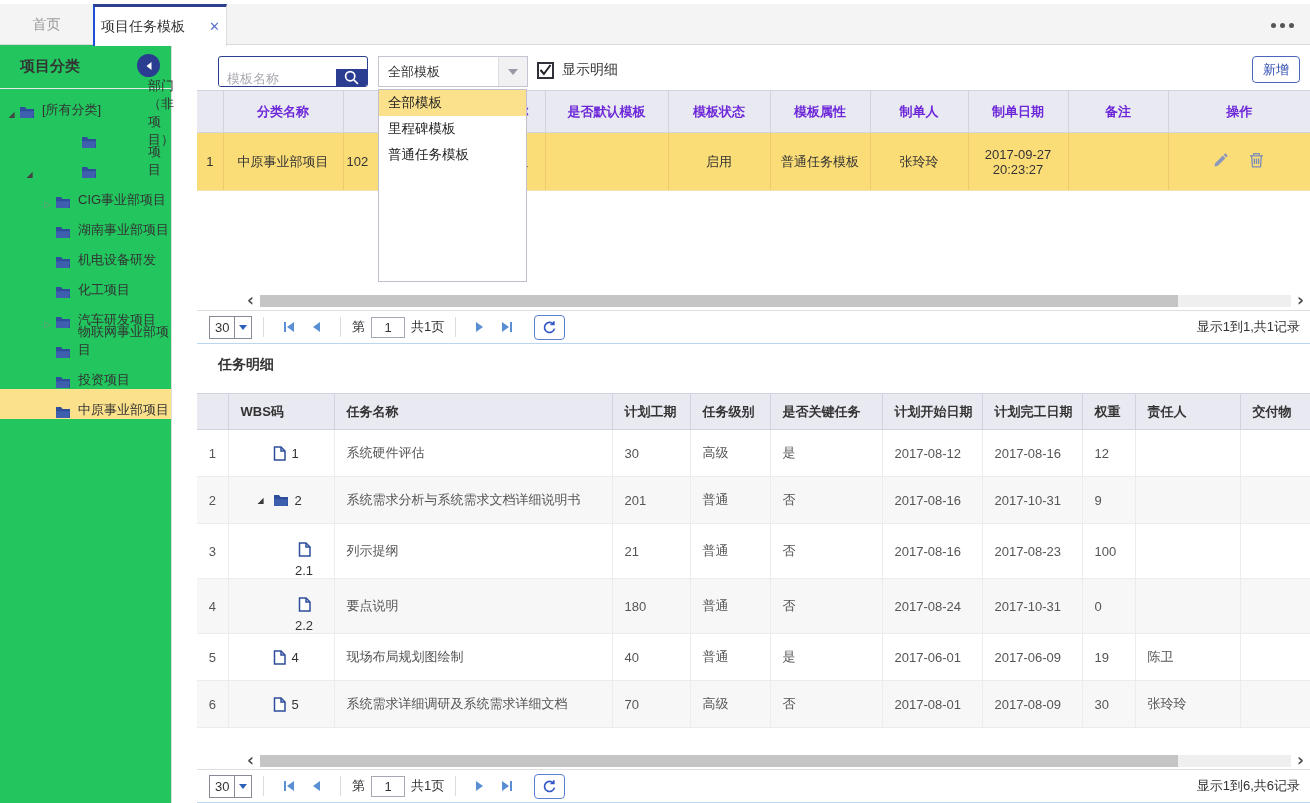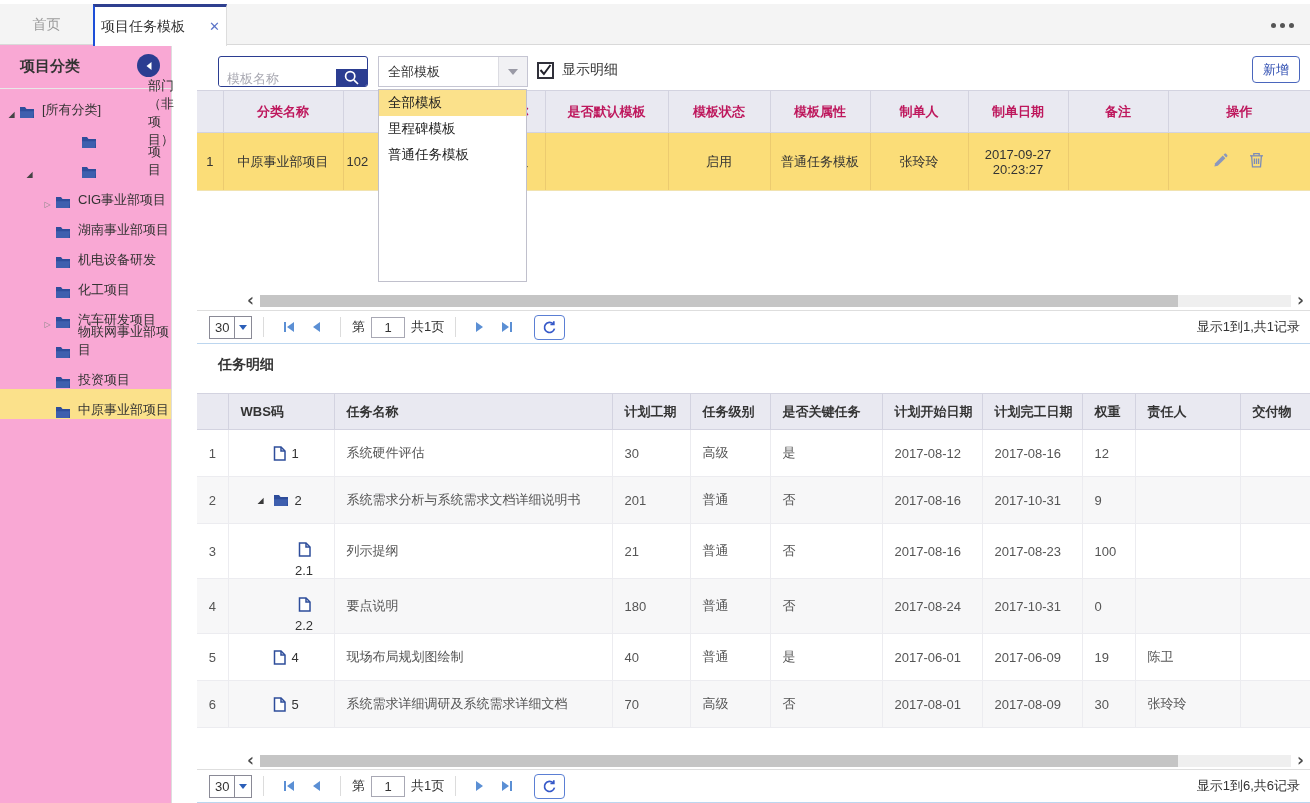--- a/index.html
+++ b/index.html
@@ -14,21 +14,21 @@
               text-align:center; color:#9a9a9a; font-size:14px; cursor:default; }
   .tab-active { position:absolute; left:93px; top:0; width:134px; height:42px; background:#fff;
                 border-left:2px solid #1d4ed8; border-right:1px solid #ddd; border-top:3px solid #2e3f8f;
                 display:flex; align-items:center; justify-content:center; gap:24px; font-size:14px; color:#333; }
   .tab-close { color:#5b74c8; font-size:13px; font-weight:bold; line-height:1; }
   .more-dots { position:absolute; right:16px; top:19px; display:flex; gap:4px; }
   .more-dots i { width:5px; height:5px; border-radius:50%; background:#555; }
 
   
   .sidebar { position:absolute; left:0; top:41px; width:172px; height:762px;
-             border-right:1px solid #ddd; background:#f9a8d4; }
+             border-right:1px solid #ddd; background:#22c55e; }
   .sidebar-title { position:absolute; left:20px; top:16px; font-size:15px; font-weight:bold; }
   .collapse-btn { position:absolute; right:11px; top:13px; width:23px; height:23px; border-radius:50%;
                   background:#2b3d91; display:flex; align-items:center; justify-content:center; }
   .collapse-btn svg { display:block; }
   .sidebar-divider { position:absolute; left:0; top:47px; width:100%; border-top:1px solid #e8e8e8; }
   .tree { position:absolute; left:0; top:48px; width:100%; }
   .tree-item { height:30px; display:flex; align-items:flex-end; cursor:pointer; }
   .tree-item.selected { background:#fbe18b; }
   .tree-item .exp { width:15px; flex:0 0 15px; text-align:center; font-size:8px; color:#444;
                     font-family:"DejaVu Sans",sans-serif; }
@@ -57,21 +57,21 @@
               display:flex; align-items:center; justify-content:center; }
   .detail-check label { font-size:14px; }
   .add-btn { position:absolute; right:10px; top:15px; width:48px; height:27px; background:#fff;
              border:1px solid #4a66bd; border-radius:4px; color:#2c4bb0; font-size:13px;
              display:flex; align-items:center; justify-content:center; cursor:pointer; }
 
   
   table { border-collapse:collapse; table-layout:fixed; }
   .tpl-table { position:absolute; left:197px; top:90px; width:1113px; }
   .tpl-table th { height:42px; background:#e9e9f1; border-top:1px solid #d3d3e0; border-bottom:1px solid #d3d3e0;
-                  border-right:1px solid #d3d3e0; font-size:13px; font-weight:bold; color:#be185d; text-align:center; }
+                  border-right:1px solid #d3d3e0; font-size:13px; font-weight:bold; color:#6d28d9; text-align:center; }
   .tpl-table th:last-child { border-right:none; }
   .tpl-table td { height:58px; background:#fbdd78; border-right:1px solid #eccb6f;
                   border-bottom:1px solid #f1e3b0; font-size:13px; text-align:center; color:#333; }
   .tpl-table td:last-child { border-right:none; }
   .tpl-table .frag-left { text-align:left; padding-left:3px; }
   .tpl-table .frag-right { text-align:right; padding-right:16px; }
   th.frag-right { text-align:right; padding-right:16px; }
   .op-cell { text-align:right; padding-right:18px; }
   .op-cell .op-ico { display:inline-flex; margin-left:16px; cursor:pointer; }
 

